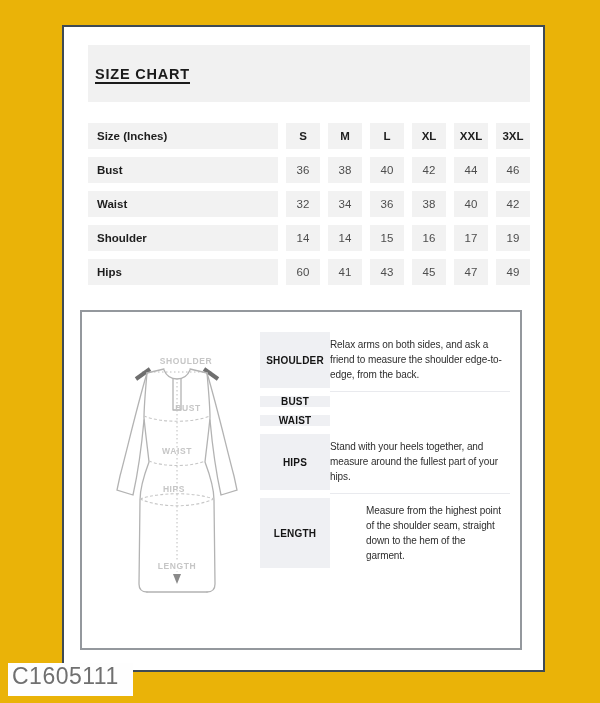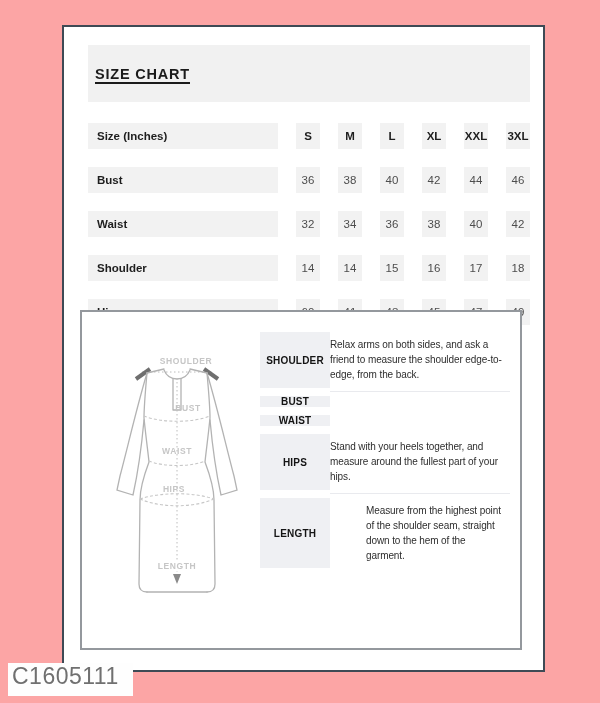--- a/index.html
+++ b/index.html
@@ -1,36 +1,36 @@
 <!DOCTYPE html>
 <html><head>
 <meta charset="utf-8">
 <style>
   * { margin:0; padding:0; box-sizing:border-box; }
   html,body { background:#ffffff; }
   .page {
     position:relative; width:600px; height:703px; overflow:hidden;
-    background:#fca5a5; font-family:"Liberation Sans", sans-serif;
+    background:#eab308; font-family:"Liberation Sans", sans-serif;
   }
   .card {
     position:absolute; left:62px; top:25px; width:483px; height:647px;
     background:#ffffff; border:2px solid #3e4a55;
   }
   .title-band {
     position:absolute; left:24px; top:18px; width:442px; height:57px;
     background:#f1f1f1; display:flex; align-items:center;
   }
   .title {
     margin-left:7px; font-size:14.5px; font-weight:bold; color:#1b1b1b;
     letter-spacing:0.8px; text-decoration:underline; text-underline-offset:3px;
     text-decoration-thickness:1.5px;
   }
   .size-table {
     position:absolute; left:24px; top:96px; width:442px;
-    display:grid; grid-template-columns:190px repeat(6, 1fr); gap:18px;
+    display:grid; grid-template-columns:190px repeat(6, 1fr); gap:8px;
   }
   .cell {
     background:#f2f2f2; height:26px; line-height:26px;
     font-size:11.5px; text-align:center; color:#4d4d4d;
   }
   .cell.head { font-weight:bold; color:#1e1e1e; }
   .cell.rowlabel { text-align:left; padding-left:9px; font-weight:bold; color:#1e1e1e; }
   .measure-box {
     position:absolute; left:16px; top:283px; width:442px; height:340px;
     border:2px solid #94989d; background:#ffffff; display:flex;
@@ -95,21 +95,21 @@
       <div class="cell">38</div>
       <div class="cell">40</div>
       <div class="cell">42</div>
 
       <div class="cell rowlabel">Shoulder</div>
       <div class="cell">14</div>
       <div class="cell">14</div>
       <div class="cell">15</div>
       <div class="cell">16</div>
       <div class="cell">17</div>
-      <div class="cell">18</div>
+      <div class="cell">19</div>
 
       <div class="cell rowlabel">Hips</div>
       <div class="cell">60</div>
       <div class="cell">41</div>
       <div class="cell">43</div>
       <div class="cell">45</div>
       <div class="cell">47</div>
       <div class="cell">49</div>
     </div>
 

